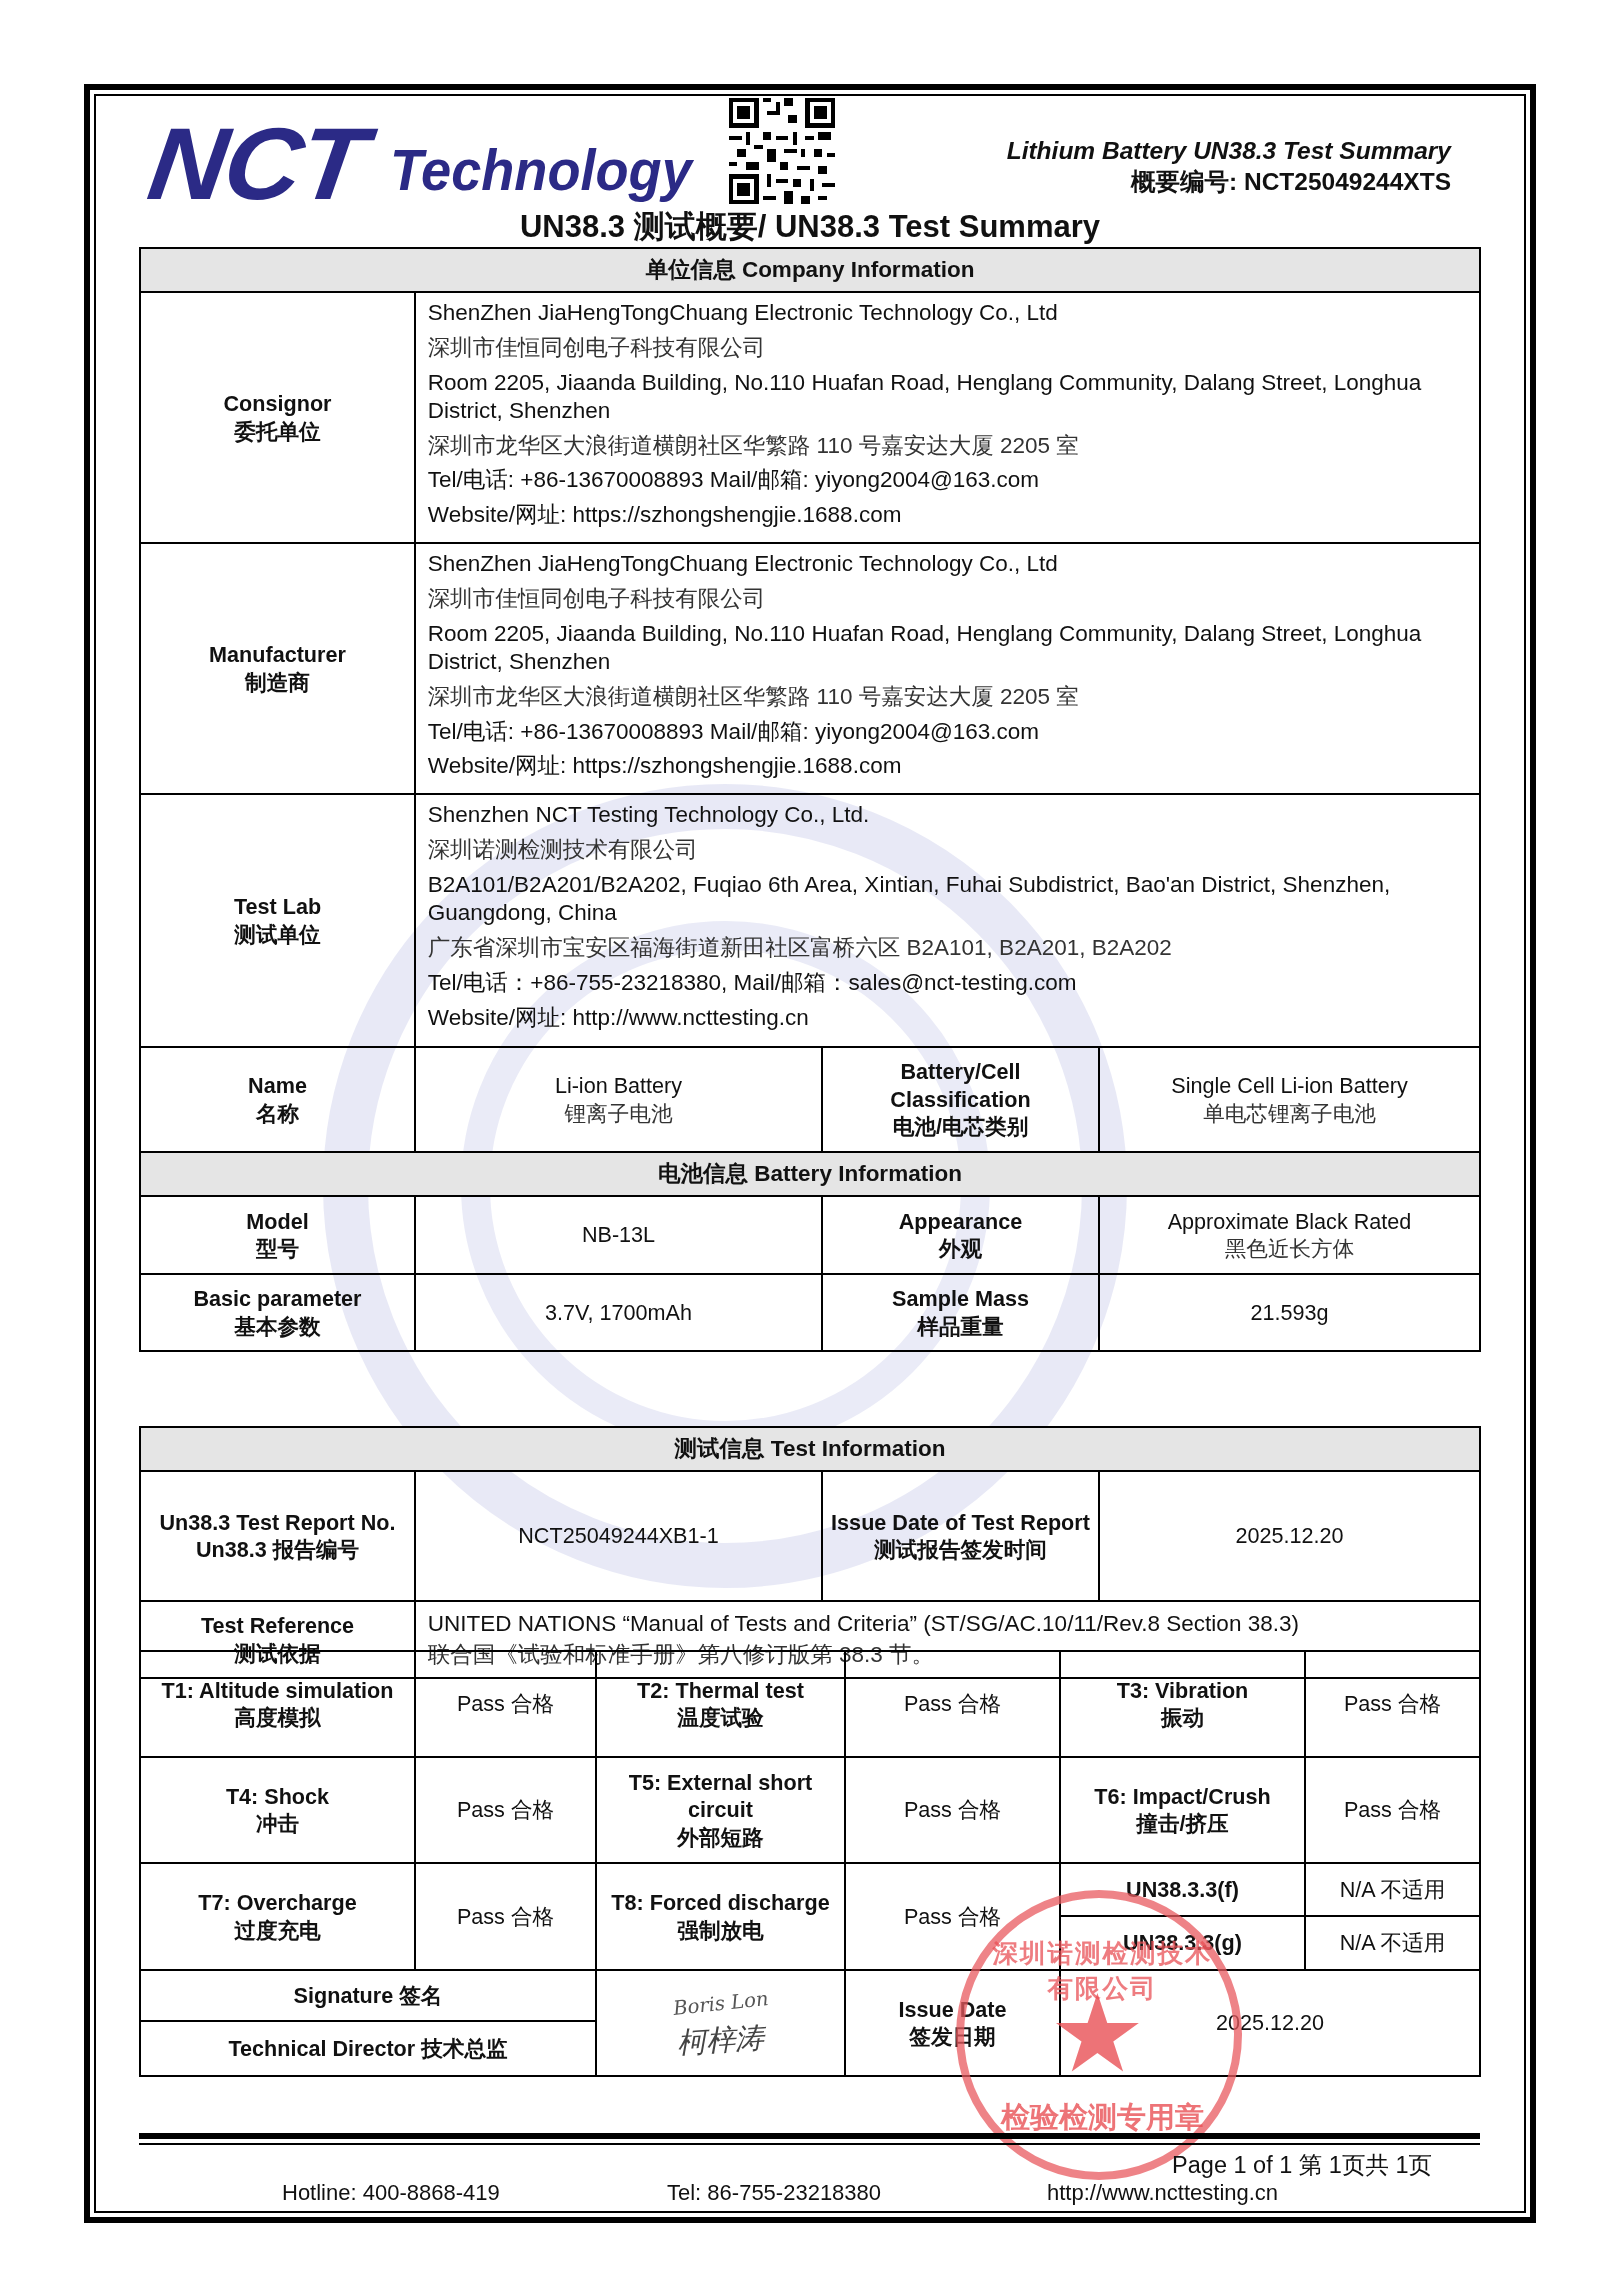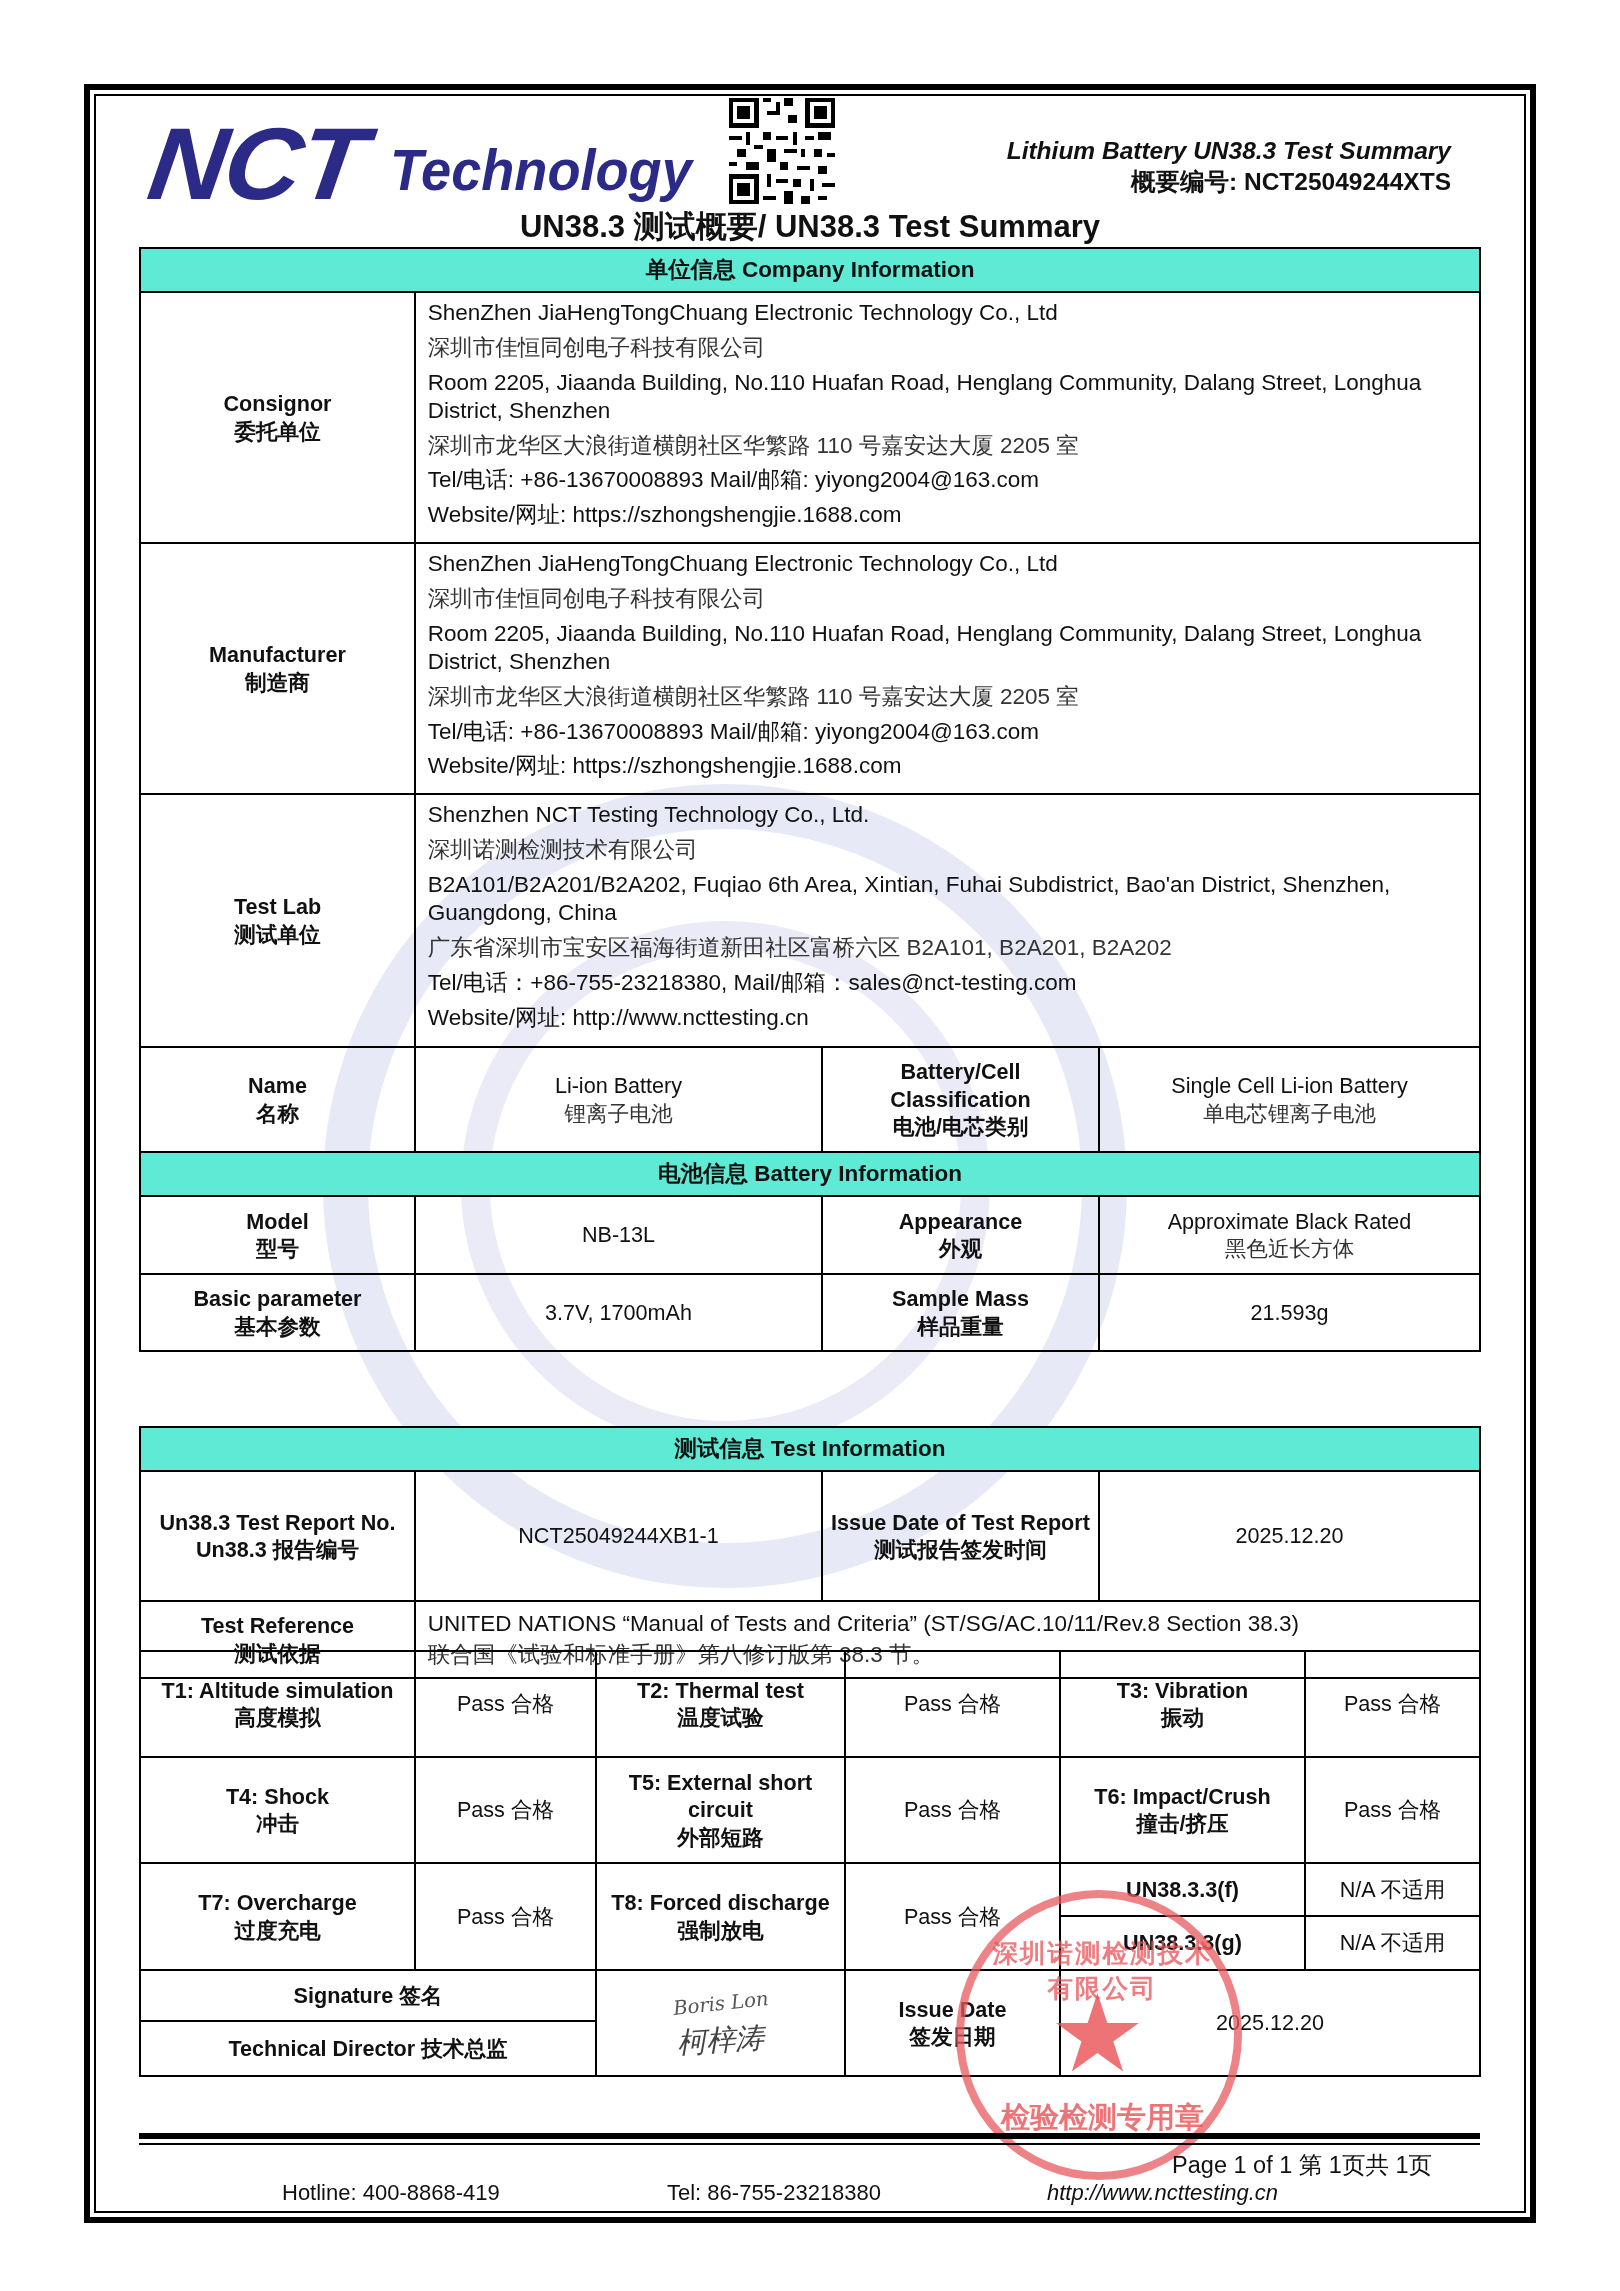--- a/index.html
+++ b/index.html
@@ -22,21 +22,21 @@
 
   .doc-title { position: absolute; left: 0; width: 1620px; top: 208px; text-align: center; font-weight: bold; font-size: 31px; line-height: 37px; }
 
   
   .watermark { position: absolute; left: 323px; top: 784px; width: 804px; height: 804px; border-radius: 50%; border: 45px solid rgba(150,155,215,0.22); pointer-events: none; }
   .watermark-inner { position: absolute; left: 461px; top: 921px; width: 529px; height: 529px; border-radius: 50%; border: 29px solid rgba(150,155,215,0.2); pointer-events: none; }
 
   
   .tbl { position: absolute; left: 139px; width: 1341px; border-collapse: collapse; table-layout: fixed; }
   .tbl td { border: 2.9px solid #000; text-align: center; vertical-align: middle; font-size: 21.6px; line-height: 27.4px; padding: 0 7.8px; }
-  .tbl td.sec { background: #5eead4; font-weight: bold; height: 44px; font-size: 22.5px; }
+  .tbl td.sec { background: #e5e5e5; font-weight: bold; height: 44px; font-size: 22.5px; }
   .tbl td.lbl { font-weight: bold; }
   .tbl td.detail { text-align: left; padding: 5.9px 11.8px; vertical-align: top; }
   .detail .line { display: block; font-size: 22.5px; line-height: 28px; margin-bottom: 6.9px; }
   .detail .line.cn { color: #333; }
   .cn-soft { color: #333; font-weight: normal; }
 
   .sig-cell { position: relative; }
   .sig1 { font-family: "DejaVu Serif", serif; font-style: italic; font-size: 19.6px; color: #555; transform: rotate(-6deg); display: inline-block; }
   .sig2 { font-family: "DejaVu Serif", serif; font-style: italic; font-size: 29px; color: #444; display: inline-block; transform: rotate(-4deg); }
 
@@ -353,14 +353,14 @@
 <div class="seal"></div>
 <div class="seal-text-top" style="font-size:25.5px;top:1936px;">深圳诺测检测技术有限公司</div>
 <div class="seal-star">★</div>
 <div class="seal-text-bottom">检验检测专用章</div>
 
 <div class="footer-bar1"></div>
 <div class="footer-bar2"></div>
 <div class="page-no">Page 1 of 1 第 1页共 1页</div>
 <div class="footer-contacts" style="left:282px;">Hotline: 400-8868-419</div>
 <div class="footer-contacts" style="left:667px;">Tel: 86-755-23218380</div>
-<div class="footer-contacts" style="left:1047px;font-style:italic;">http://www.ncttesting.cn</div>
+<div class="footer-contacts" style="left:1047px;">http://www.ncttesting.cn</div>
 
 
 </body></html>

